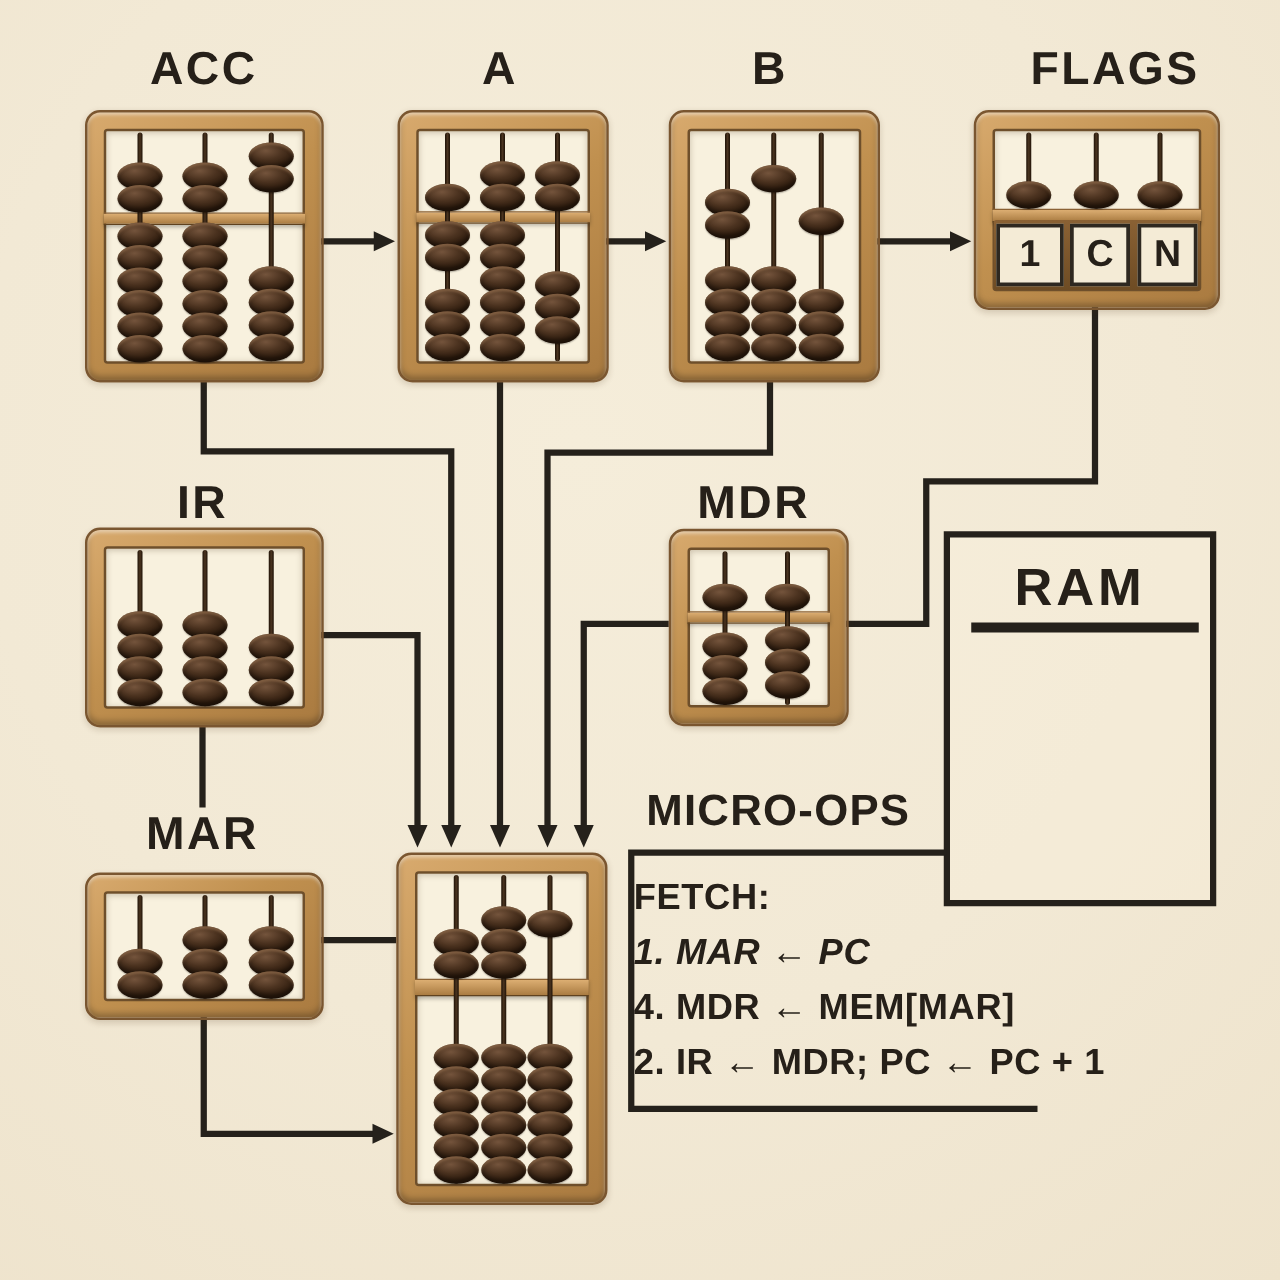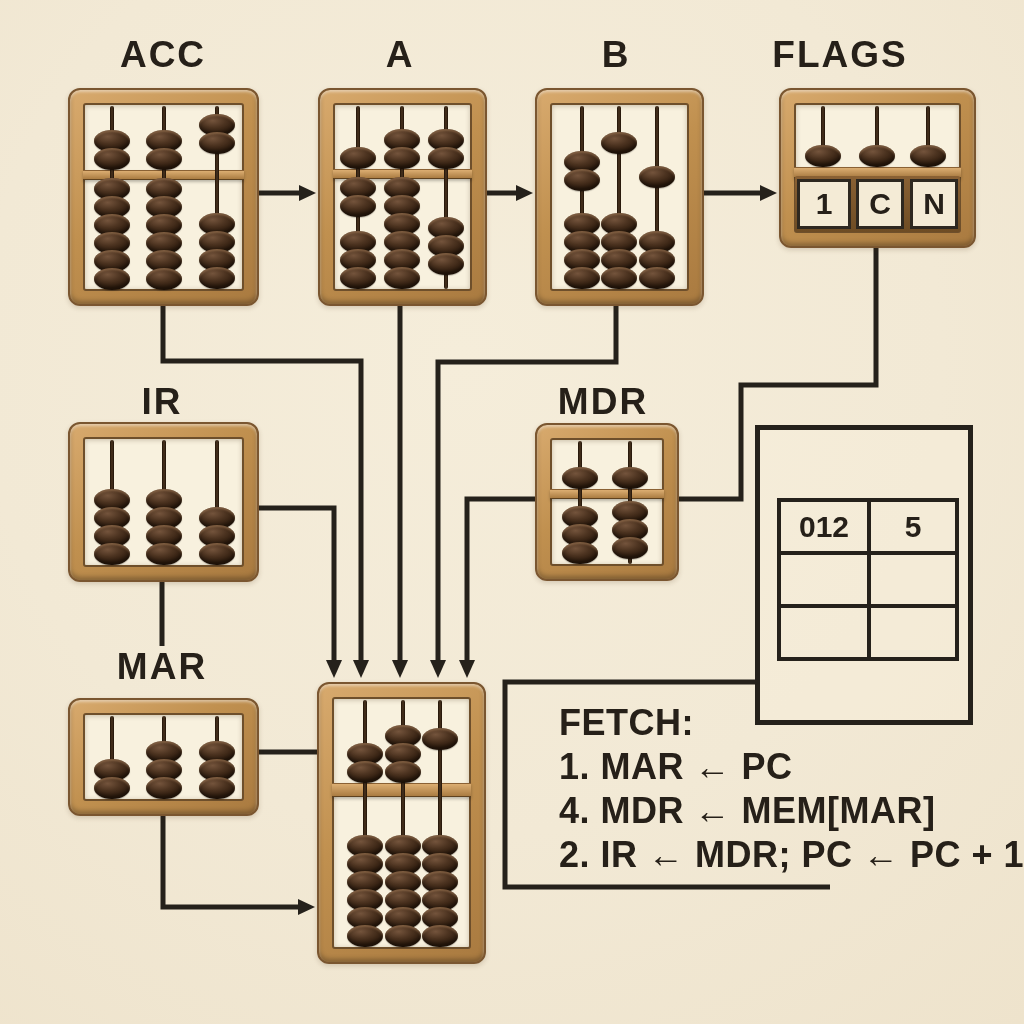--- a/index.html
+++ b/index.html
@@ -54,22 +54,22 @@
   .ram-row{display:flex;height:49px;border-bottom:4px solid #25211b;}
   .ram-row:last-child{border-bottom:none;}
   .ram-cell{display:flex;align-items:center;justify-content:center;
     font-size:30px;font-weight:600;}
   .ram-cell.c0{width:86px;border-right:4px solid #25211b;}
   .ram-cell.c1{flex:1;}
 
   
   .micro-title{position:absolute;left:517px;top:629px;
     font-size:35px;font-weight:600;letter-spacing:1px;}
-  .micro-line{position:absolute;left:559px;white-space:nowrap;
-    font-size:36px;font-weight:600;letter-spacing:.5px;}
+  .micro-line{position:absolute;left:507px;white-space:nowrap;
+    font-size:29px;font-weight:600;letter-spacing:.5px;}
 </style>
 </head>
 <body>
 
 <div class="canvas">
 
   <svg class="wires" width="1024" height="1024">
     <g stroke="#25211b" stroke-width="5" fill="none">
       <polyline points="255,193 300,193"></polyline>
       <polyline points="483,193 517,193"></polyline>
@@ -185,21 +185,21 @@
         <div class="bead" style="left: 24px; top: 55px;"></div>
         <div class="ab-rod" style="left: 94px; top: 16px; height: 61px;"></div>
         <div class="bead" style="left: 78px; top: 55px;"></div>
         <div class="ab-rod" style="left: 145px; top: 16px; height: 61px;"></div>
         <div class="bead" style="left: 129px; top: 55px;"></div>
         <div class="flags-lower" style="top: 86px; bottom: 14px;"></div>
         <div class="flag-cell" style="left: 16px; width: 54px; top: 89px; bottom: 17px; box-sizing: border-box;">1</div>
         <div class="flag-cell" style="left: 75px; width: 48px; top: 89px; bottom: 17px; box-sizing: border-box;">C</div>
         <div class="flag-cell" style="left: 129px; width: 48px; top: 89px; bottom: 17px; box-sizing: border-box;">N</div>
       </div>
-      <div class="reg-label" style="left: 840px; top: 34px;">FLAGS</div>
+      <div class="reg-label" style="left: 892px; top: 34px;">FLAGS</div>
       <div class="abacus" style="left: 68px; top: 422px; width: 187px; height: 156px;">
         <div class="ab-inner"></div>
         <div class="ab-rod" style="left: 40px; top: 16px; height: 125px;"></div>
         <div class="bead" style="left: 24px; top: 65px;"></div>
         <div class="bead" style="left: 24px; top: 83px;"></div>
         <div class="bead" style="left: 24px; top: 101px;"></div>
         <div class="bead" style="left: 24px; top: 119px;"></div>
         <div class="ab-rod" style="left: 92px; top: 16px; height: 125px;"></div>
         <div class="bead" style="left: 76px; top: 65px;"></div>
         <div class="bead" style="left: 76px; top: 83px;"></div>
@@ -268,38 +268,26 @@
         <div class="bead" style="left: 103px; top: 151px;"></div>
         <div class="bead" style="left: 103px; top: 169px;"></div>
         <div class="bead" style="left: 103px; top: 187px;"></div>
         <div class="bead" style="left: 103px; top: 205px;"></div>
         <div class="bead" style="left: 103px; top: 223px;"></div>
         <div class="bead" style="left: 103px; top: 241px;"></div>
       </div>
     </div>
 
   <div class="ram-panel">
+    <div class="ram-title">RAM</div>
     <div class="ram-table">
-      <div id="ram-rows">
-          <div class="ram-row">
-            <div class="ram-cell c0">012</div>
-            <div class="ram-cell c1">5</div>
-          </div>
-          <div class="ram-row">
-            <div class="ram-cell c0"></div>
-            <div class="ram-cell c1"></div>
-          </div>
-          <div class="ram-row">
-            <div class="ram-cell c0"></div>
-            <div class="ram-cell c1"></div>
-          </div>
-        </div>
     </div>
   </div>
 
+  <div class="micro-title">MICRO-OPS</div>
   <div id="micro-lines">
       <div class="micro-line" style="top: 702px;">FETCH:</div>
-      <div class="micro-line" style="top: 746px;">1. MAR ← PC</div>
+      <div class="micro-line" style="top: 746px; font-style: italic;">1. MAR ← PC</div>
       <div class="micro-line" style="top: 790px;">4. MDR ← MEM[MAR]</div>
       <div class="micro-line" style="top: 834px;">2. IR ← MDR; PC ← PC + 1</div>
     </div>
 
 </div>
 
 </body></html>

